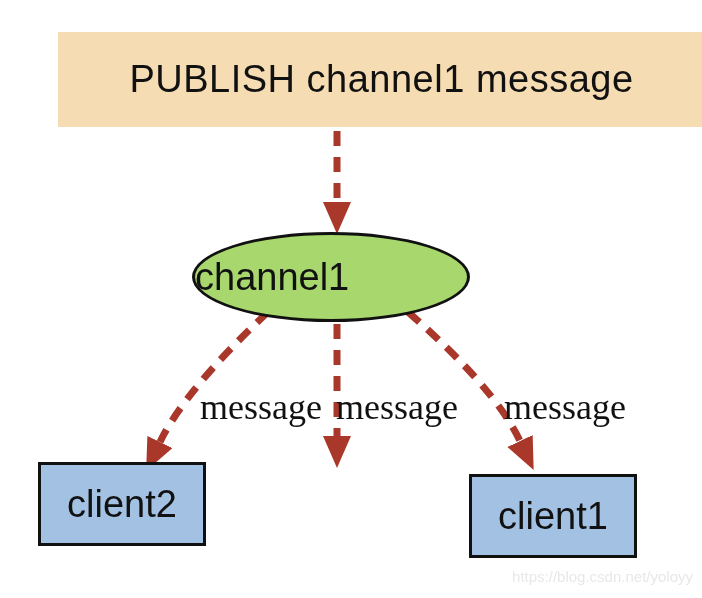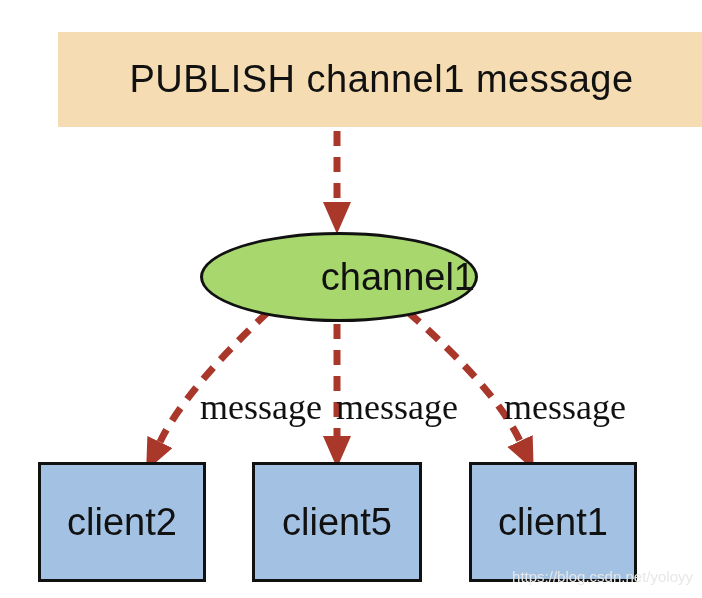--- a/index.html
+++ b/index.html
@@ -20,39 +20,39 @@
   }
   .arrowhead { fill:var(--arrow-red); }
 
   .publisher-node {
     position:absolute; left:58px; top:32px; width:647px; height:95px;
     background:var(--publisher-bg);
     display:flex; align-items:center; justify-content:center;
     font-size:38px; color:var(--text); letter-spacing:0.5px;
   }
   .channel-node {
-    position:absolute; left:200px; top:232px; width:278px; height:90px;
+    position:absolute; left:192px; top:232px; width:278px; height:90px;
     box-sizing:border-box;
     background:var(--channel-bg);
     border:3px solid var(--node-border);
     border-radius:50%;
-    display:flex; align-items:center; justify-content:flex-end;
+    display:flex; align-items:center; justify-content:flex-start;
     font-size:38px; color:var(--text);
   }
   .client-node {
-    position:absolute; top:462px; width:168px; height:120px;
+    position:absolute; top:462px; width:168px; height:84px;
     box-sizing:border-box;
     background:var(--client-bg);
     border:3px solid var(--node-border);
     display:flex; align-items:center; justify-content:center;
     font-size:38px; color:var(--text);
   }
   .client-0 { left:38px; }
   .client-1 { left:252px; width:170px; }
-  .client-2 { left:469px; }
+  .client-2 { left:469px;margin-top:12px; }
 
   .msg-label {
     position:absolute; top:388px;
     font-family:"Liberation Serif", serif;
     font-size:36px; line-height:38px; color:var(--text);
     white-space:nowrap;
   }
   .msg-0 { left:200px; }
   .msg-1 { left:336px; }
   .msg-2 { left:504px; }
@@ -88,22 +88,19 @@
     <span>channel1</span>
   </div>
 
   <div class="msg-label msg-0">message</div>
   <div class="msg-label msg-1">message</div>
   <div class="msg-label msg-2">message</div>
 
   <div class="client-node client-0">
     <span>client2</span>
   </div>
-  <div class="client-node client-1">
-    <span>client5</span>
-  </div>
   <div class="client-node client-2">
     <span>client1</span>
   </div>
 
   <div class="watermark">https://blog.csdn.net/yoloyy</div>
 
 </div>
 
 </body></html>

